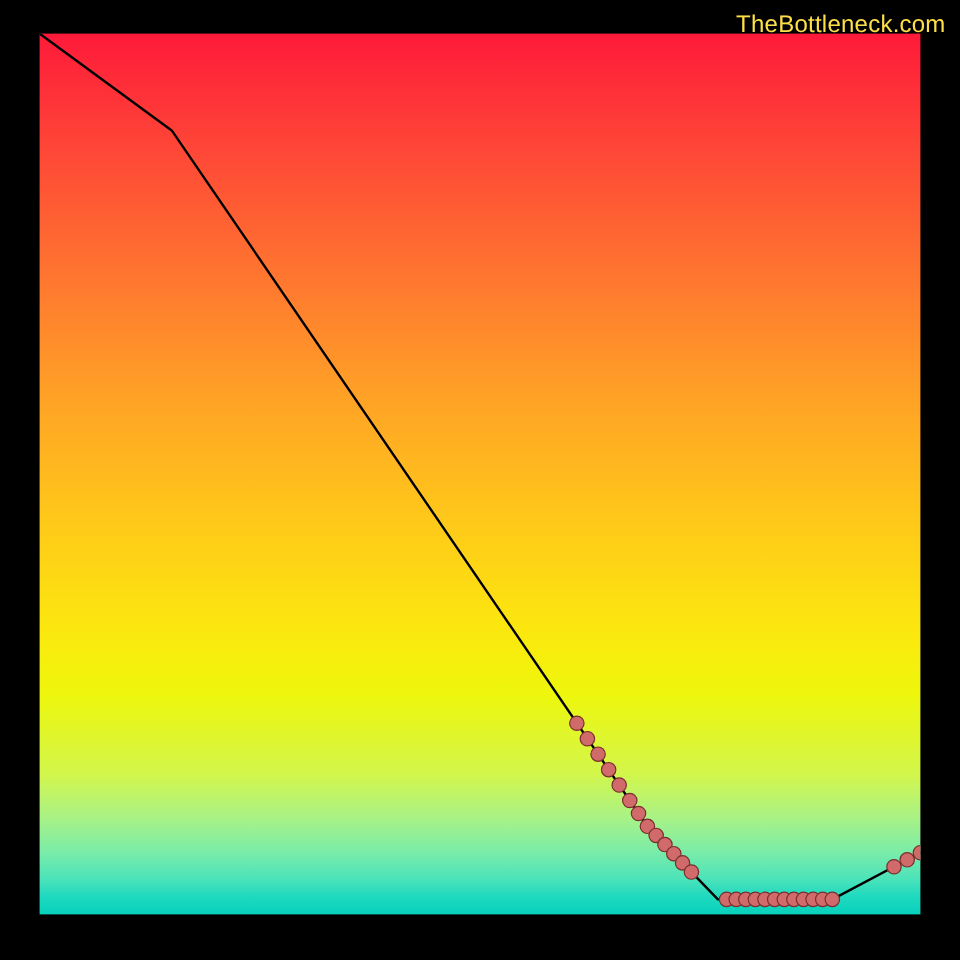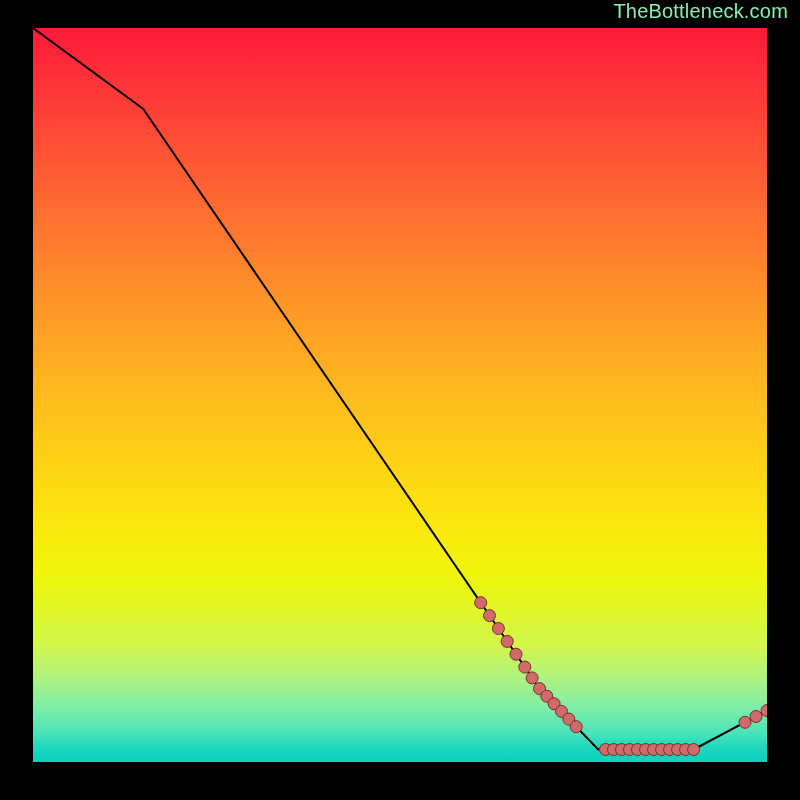--- a/index.html
+++ b/index.html
@@ -11,23 +11,23 @@
     font-family: Arial, Helvetica, sans-serif;
     overflow: hidden;
   }
   .wrap {
     position: relative;
     width: 800px;
     height: 800px;
   }
   .attrib {
     position: absolute;
-    top: 0;
+    top: 10px;
     right: 12px;
-    color: #86efac;
+    color: #fde047;
     font-size: 20px;
     text-align: right;
     letter-spacing: 0.2px;
     z-index: 5;
   }
   .plot {
     position: absolute;
     left: 33px;
     top: 28px;
     width: 734px;

